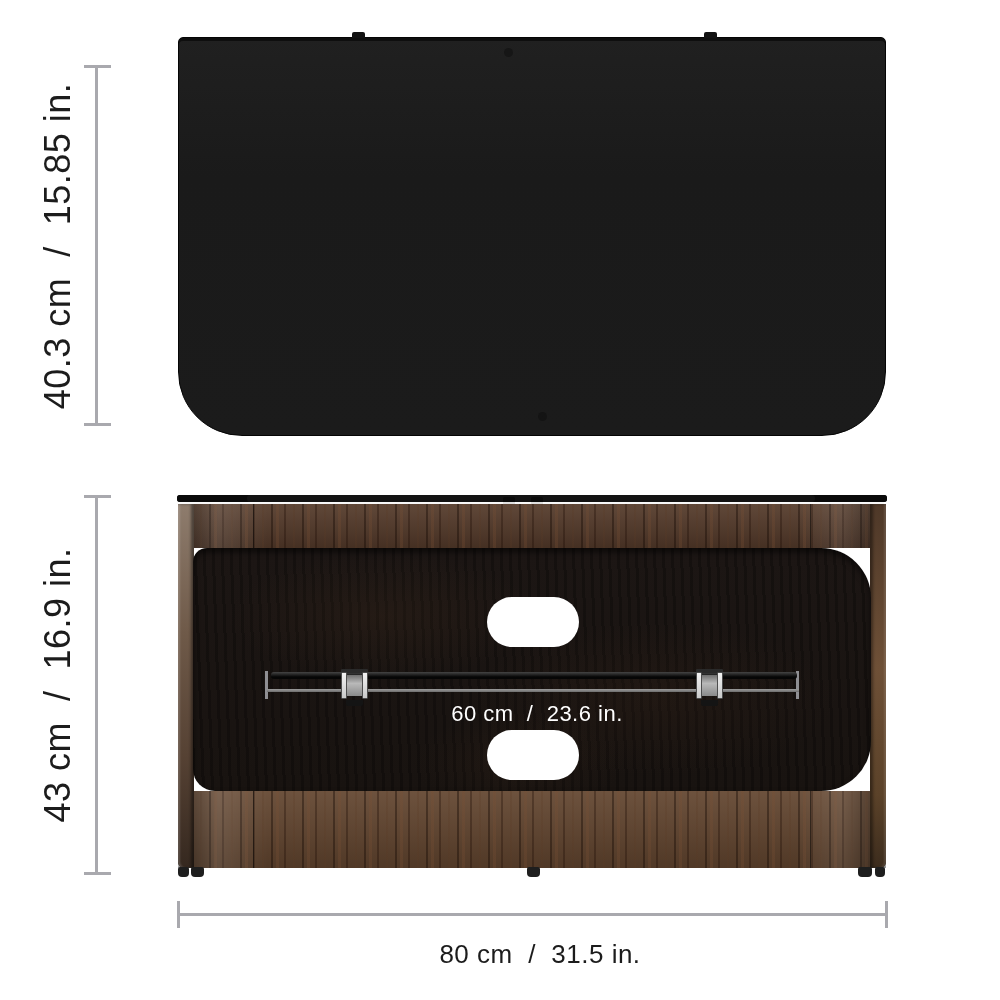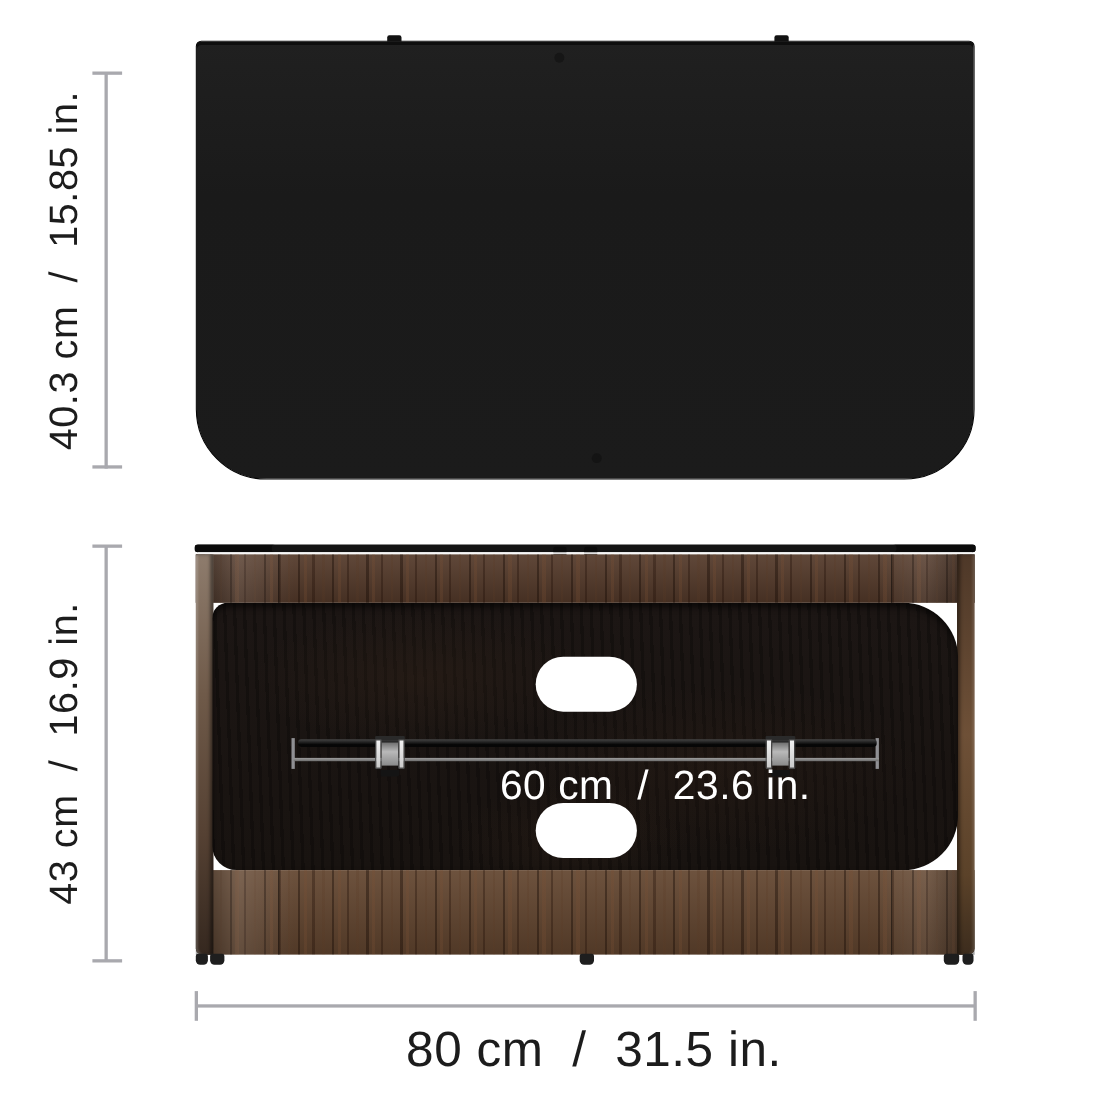--- a/index.html
+++ b/index.html
@@ -9,21 +9,21 @@
   }
   .abs{position:absolute;}
 
   
   .dim{background:#a9a9ae;}
   .dim-label{
     color:#1c1c1c;white-space:pre;text-align:center;
     font-size:36px;letter-spacing:0.5px;line-height:44px;
   }
   .dim-label.rot{transform:rotate(-90deg);}
-  .dim-label.horiz{font-size:45px;}
+  .dim-label.horiz{font-size:26px;}
 
   
   .topview{
     left:178px;top:37px;width:708px;height:399px;
     background:linear-gradient(180deg,#202020,#1a1a1a 35%,#1b1b1b);
     border:1px solid #050505;box-sizing:border-box;
     border-radius:5px 5px 64px 64px;
     box-shadow:inset 0 3px 0 rgba(0,0,0,.55);
   }
   .tab{
@@ -92,22 +92,22 @@
   .bar-line{left:267px;top:689px;width:532px;height:3px;background:linear-gradient(180deg,#9d9d9d,#6d6d6d);}
   .clamp{width:27px;height:34px;top:669px;}
   .clamp .cap{position:absolute;left:0;top:0;width:27px;height:4px;background:#2a2a2a;border-radius:1px;}
   .clamp .rail{position:absolute;top:3px;width:6px;height:27px;background:linear-gradient(180deg,#f2f2f2,#c9c9c9);border:1px solid #4d4d4d;box-sizing:border-box;border-radius:1px;}
   .clamp .rail.a{left:0;}
   .clamp .rail.b{right:0;}
   .clamp .mid{position:absolute;left:6px;top:6px;width:15px;height:21px;background:linear-gradient(180deg,#6f6f6f,#b9b9b9 40%,#8a8a8a);}
   .clamp .tab2{position:absolute;left:5px;bottom:-3px;width:17px;height:6px;background:#141414;border-radius:0 0 2px 2px;}
   .inner-label{
     left:337px;top:697px;width:400px;
-    color:#ffffff;white-space:pre;text-align:right;
-    font-size:37px;line-height:34px;letter-spacing:0.5px;
+    color:#ffffff;white-space:pre;text-align:center;
+    font-size:22px;line-height:34px;letter-spacing:0.5px;
   }
 
   .foot{top:867px;height:10px;background:#1e1e1e;border-radius:2px 2px 4px 4px;}
 </style>
 </head>
 <body>
 
 <div class="canvas">
 
   <div class="abs dim" style="left:95px;top:66px;width:3px;height:360px;"></div>

